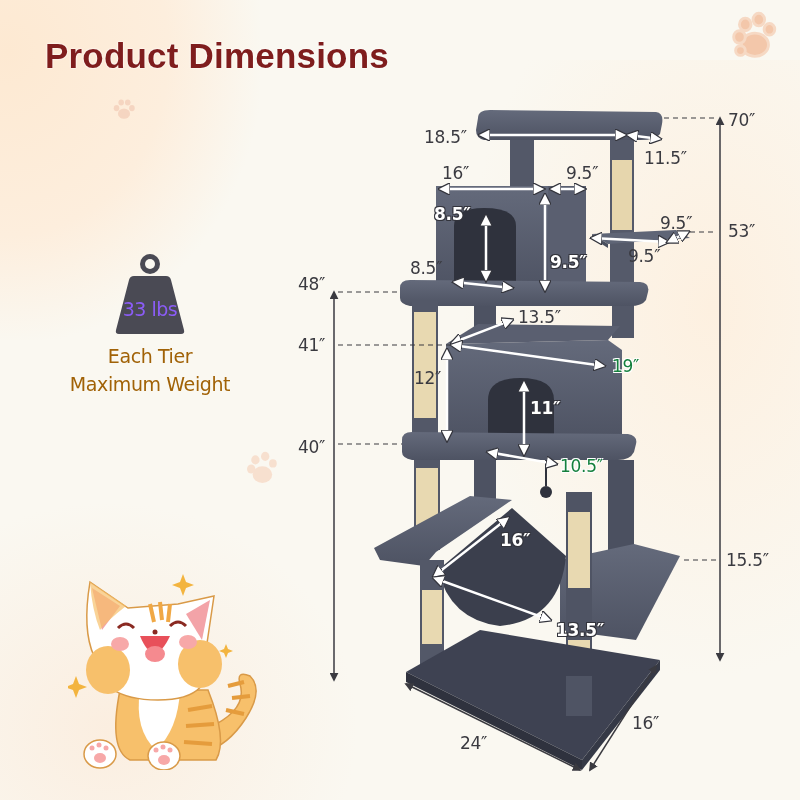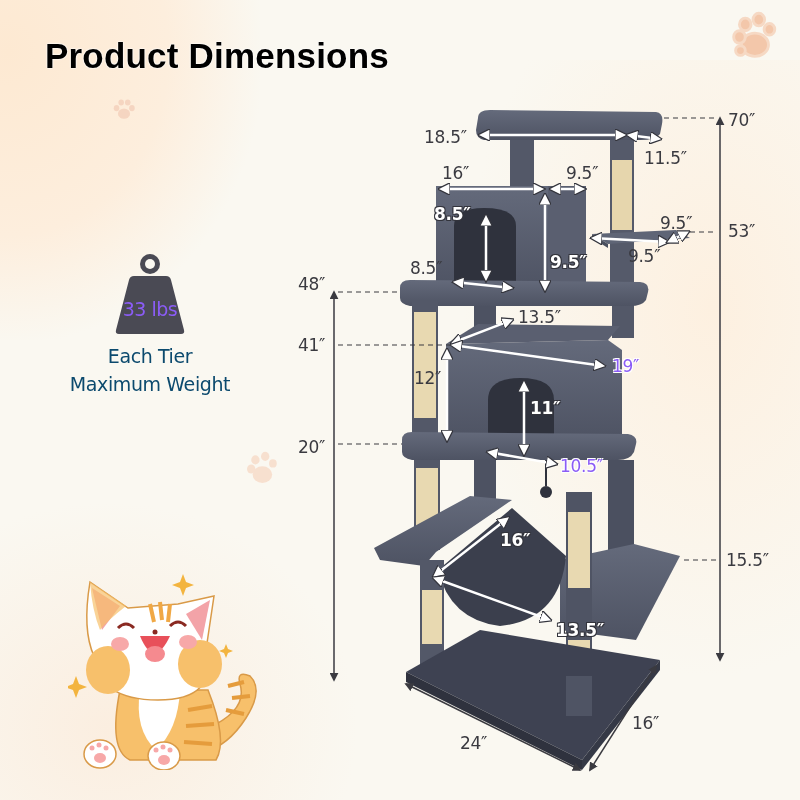--- a/index.html
+++ b/index.html
@@ -16,46 +16,46 @@
     position: absolute; right: -80px; top: 60px; width: 420px; height: 620px;
     background: radial-gradient(ellipse at 60% 40%, #fdf0e0 0%, rgba(250,248,241,0) 70%);
   }
   .bg-blob-bl {
     position: absolute; left: -60px; bottom: -80px; width: 420px; height: 380px;
     background: radial-gradient(ellipse at 40% 60%, #fbeee0 0%, rgba(250,248,241,0) 70%);
   }
   .title {
     position: absolute; left: 45px; top: 36px;
     font-family: "Liberation Sans", sans-serif; font-weight: bold;
-    font-size: 35px; color: #000000; letter-spacing: 0.2px;
+    font-size: 35px; color: #7f1d1d; letter-spacing: 0.2px;
     text-shadow: 0 0 2px #ffffff, 0 0 2px #ffffff;
   }
   .paw { position: absolute; }
   .weight-block { position: absolute; left: 60px; top: 250px; width: 180px; text-align: center; }
   .weight-icon { position: relative; margin: 0 auto; width: 92px; height: 88px; }
   .weight-label {
     position: absolute; left: 0; right: 0; top: 48px;
     font-family: "DejaVu Sans", sans-serif; font-size: 19px; color: #8b5cf6;
     letter-spacing: -0.5px;
   }
   .weight-caption {
-    margin-top: 4px; font-size: 19px; color: #0c4a6e; line-height: 28px;
+    margin-top: 4px; font-size: 19px; color: #a16207; line-height: 28px;
     font-family: "DejaVu Sans", sans-serif; letter-spacing: -0.4px;
   }
   .diagram { position: absolute; left: 0; top: 0; width: 800px; height: 800px; }
   .dim {
     position: absolute; font-family: "DejaVu Sans", sans-serif; font-size: 17px;
     color: #3a3a40; letter-spacing: -0.3px; white-space: nowrap;
   }
   .dim.on-dark {
     color: #ffffff; font-weight: bold;
     text-shadow: -1px -1px 0 #33343c, 1px -1px 0 #33343c, -1px 1px 0 #33343c, 1px 1px 0 #33343c;
   }
   .dim.on-dark-outline {
-    color: #8b5cf6;
+    color: #15803d;
     text-shadow: -1px -1px 0 #fff, 1px -1px 0 #fff, -1px 1px 0 #fff, 1px 1px 0 #fff;
   }
   .cat { position: absolute; left: 68px; top: 560px; width: 200px; height: 210px; }
 </style>
 </head>
 <body>
 
 <div class="bg-blob-tl"></div>
 <div class="bg-blob-r"></div>
 <div class="bg-blob-bl"></div>
@@ -202,21 +202,21 @@
     <line x1="434" y1="576" x2="508" y2="518" marker-start="url(#awh)" marker-end="url(#awh)"></line>
     <line x1="434" y1="578" x2="550" y2="620" marker-start="url(#awh)" marker-end="url(#awh)"></line>
   </g>
 </svg>
 
 <div class="dim" style="left:728px;top:110px">70″</div>
 <div class="dim" style="left:728px;top:221px">53″</div>
 <div class="dim" style="left:726px;top:550px">15.5″</div>
 <div class="dim" style="left:298px;top:274px">48″</div>
 <div class="dim" style="left:298px;top:335px">41″</div>
-<div class="dim" style="left:298px;top:437px">20″</div>
+<div class="dim" style="left:298px;top:437px">40″</div>
 
 <div class="dim" style="left:424px;top:127px">18.5″</div>
 <div class="dim" style="left:644px;top:148px">11.5″</div>
 
 <div class="dim" style="left:442px;top:163px">16″</div>
 <div class="dim" style="left:566px;top:163px">9.5″</div>
 <div class="dim on-dark" style="left:434px;top:204px">8.5″</div>
 <div class="dim" style="left:410px;top:258px">8.5″</div>
 <div class="dim on-dark" style="left:550px;top:252px">9.5″</div>
 

